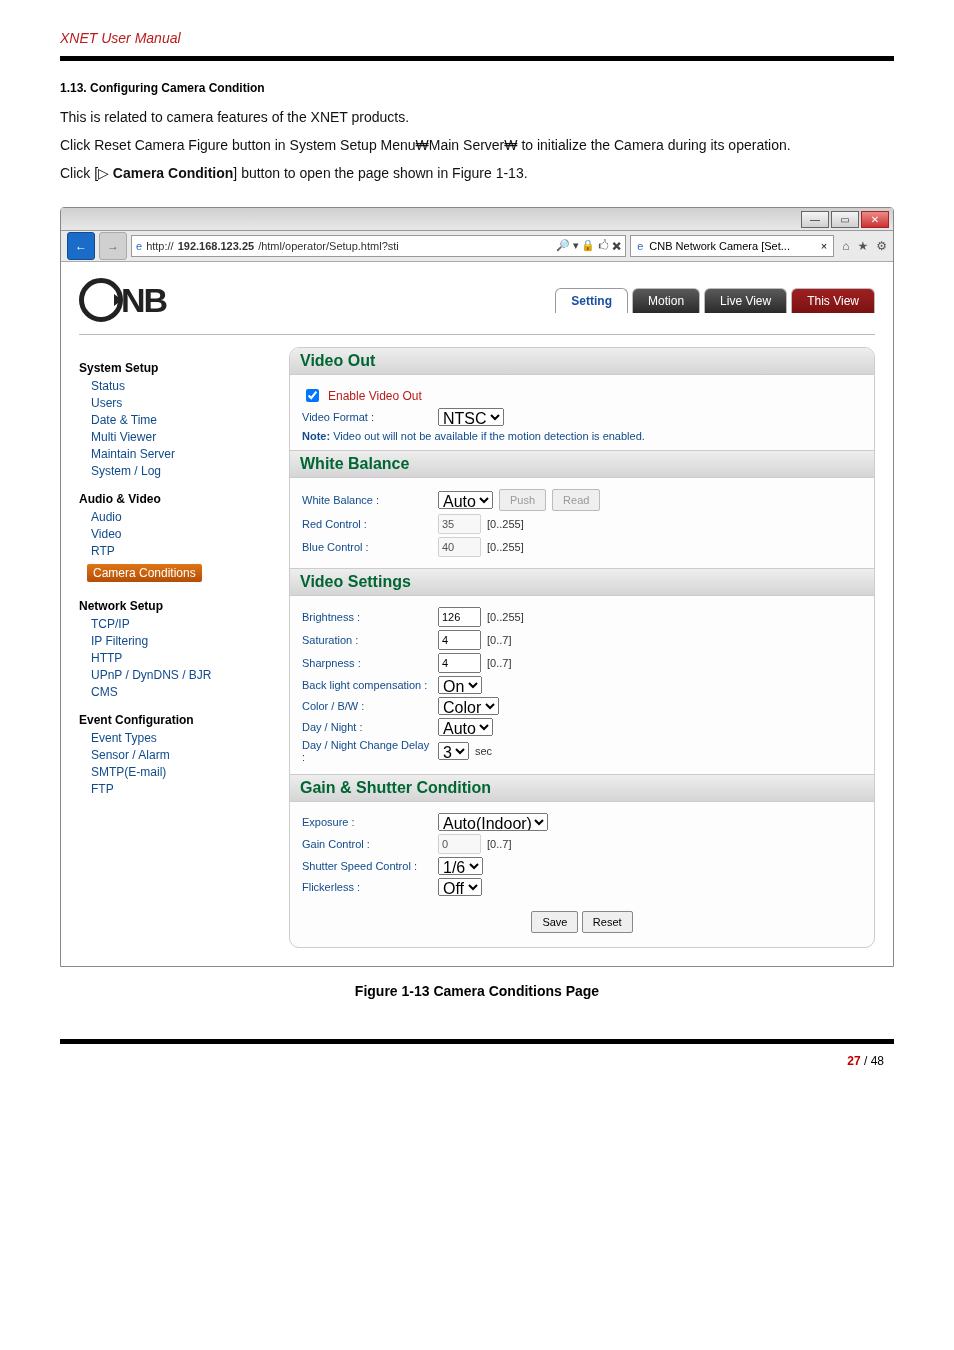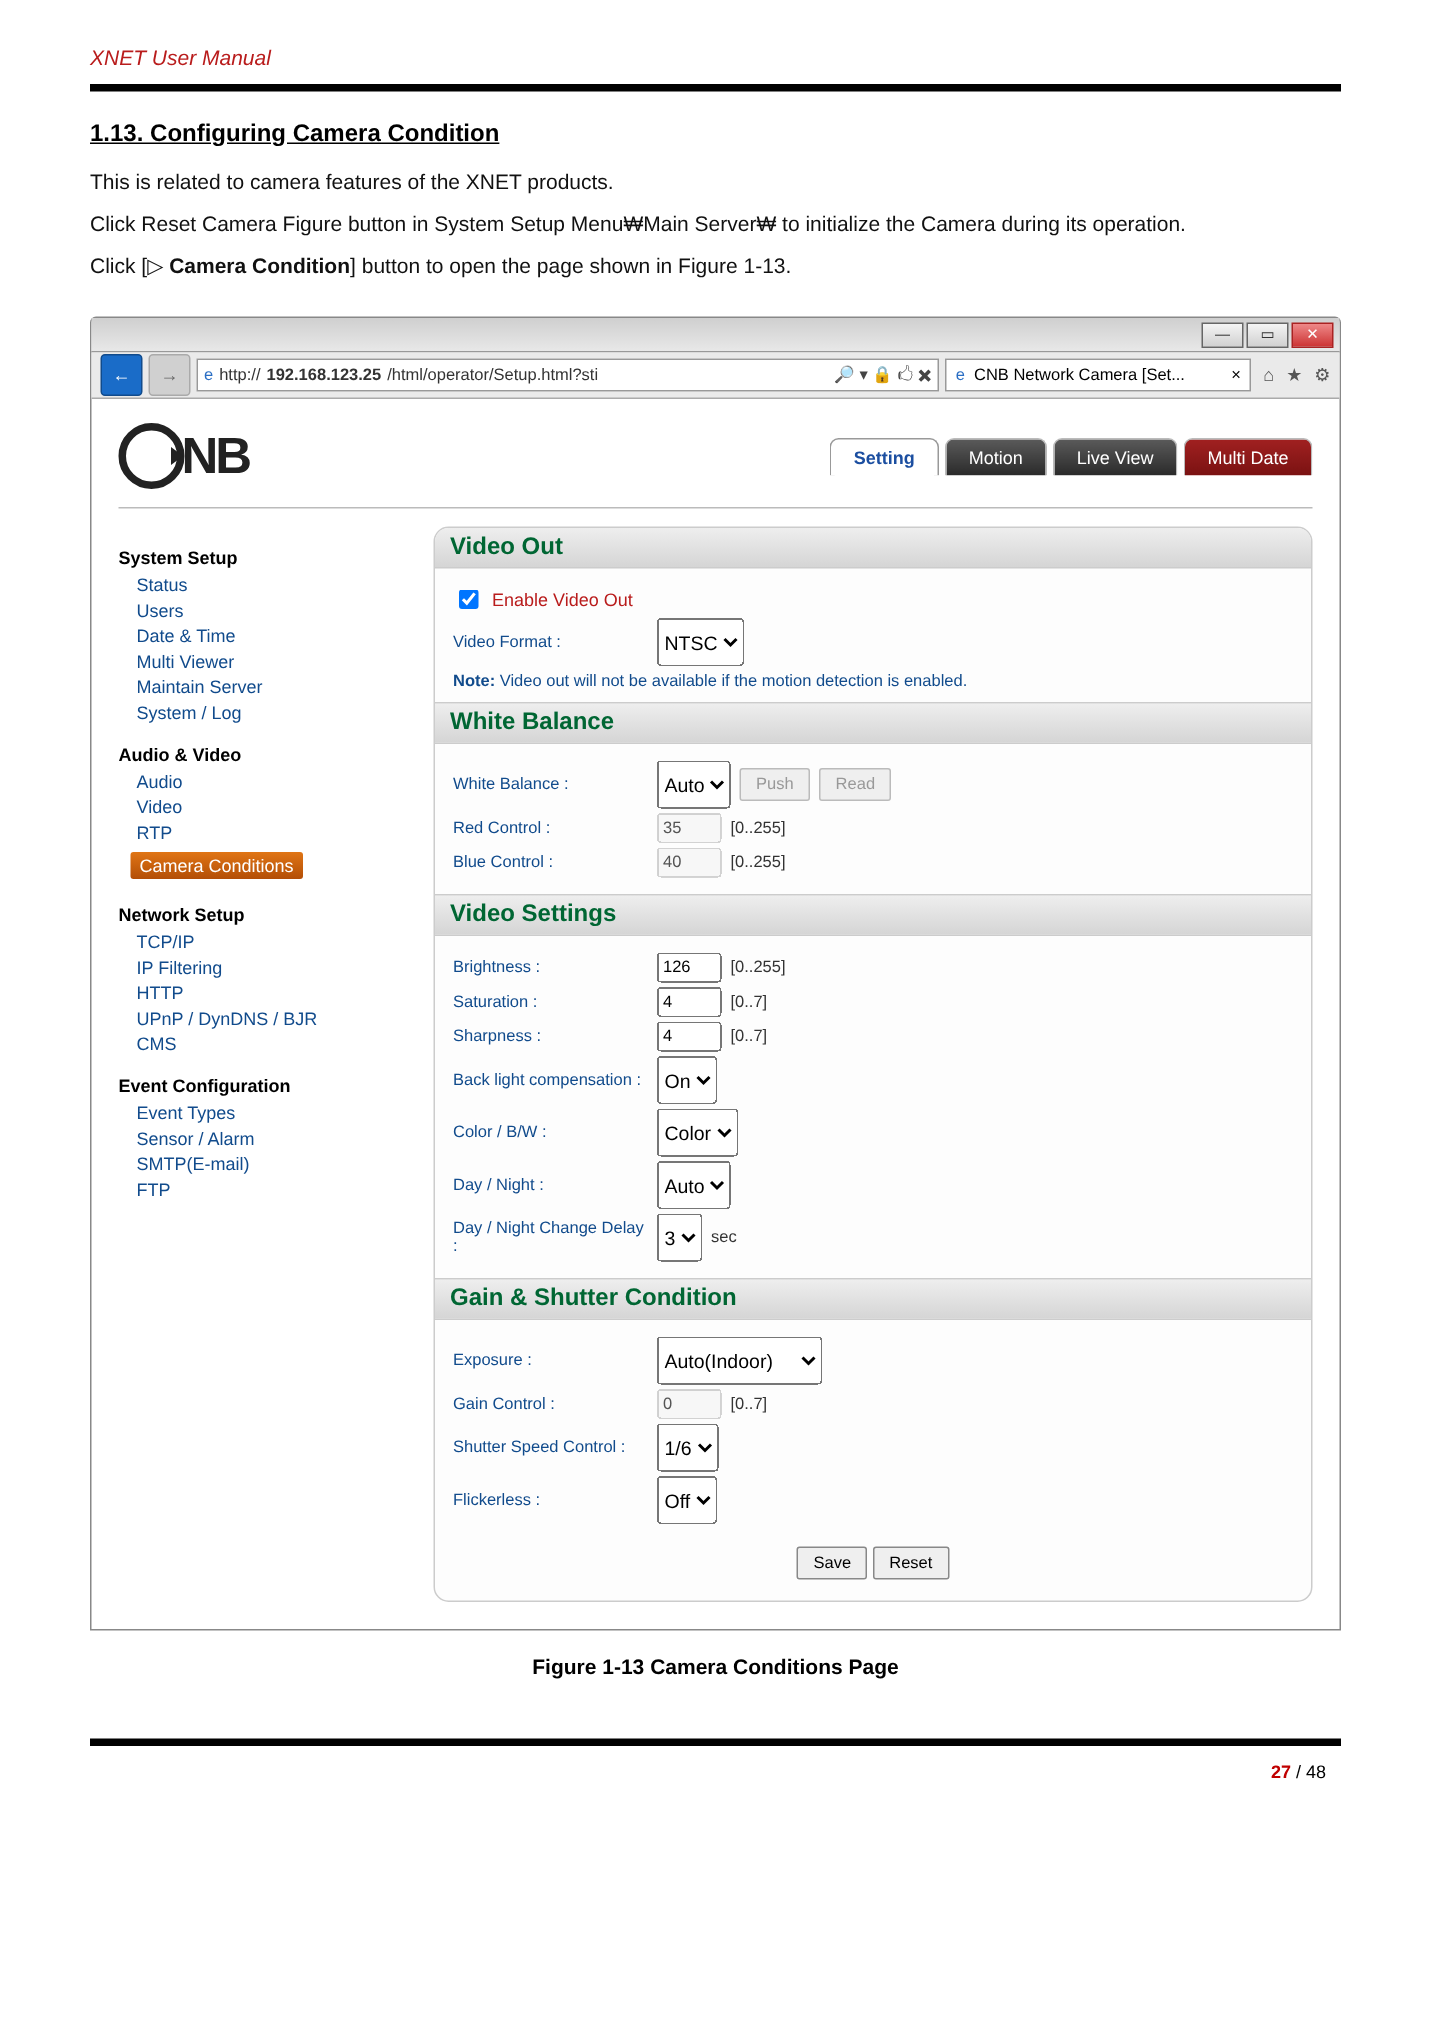--- a/index.html
+++ b/index.html
@@ -22,24 +22,23 @@
     border: none;
     border-top: 5px solid #000;
     margin: 4px 0 20px 0;
   }
   .hr-thick2 {
     border: none;
     border-top: 5px solid #000;
     margin: 40px 0 10px 0;
   }
   h3.section-title {
-    font-size: 16px;
+    font-size: 12px;
     font-weight: bold;
     margin: 0 0 8px 0;
-    text-decoration: underline;
   }
   .body-text {
     font-size: 14px;
     line-height: 2;
     color: #111;
   }
   .bold { font-weight: bold; }
   .browser-window {
     border: 1px solid #888;
     border-radius: 4px 4px 0 0;
@@ -274,22 +273,22 @@
     font-size: 11px;
     margin-top: 4px;
   }
   input.txt {
     width: 35px;
     height: 16px;
     font-size: 11px;
     padding: 0 2px;
   }
   select {
-    font-size: 13px;
-    height: 32px;
+    font-size: 16px;
+    height: 18px;
   }
   .range {
     font-size: 11px;
     color: #333;
   }
   .btnrow {
     text-align: center;
     padding: 12px 0 6px 0;
   }
   button.std {
@@ -365,21 +364,21 @@
     <div class="content-frame">
       <div class="content-top">
         <div class="logo">
           <span class="eye"></span>
             <span>NB</span>
         </div>
         <div class="navtabs">
           <div class="navtab active">Setting</div>
           <div class="navtab">Motion</div>
           <div class="navtab">Live View</div>
-          <div class="navtab multi">Multi Date</div>
+          <div class="navtab multi">This View</div>
         </div>
       </div>
       <hr class="main-hr">
 
       <div class="flex-main">
 
         <div class="sidebar">
           <div class="group-title">System Setup</div>
           <div class="link">Status</div>
           <div class="link">Users</div>

